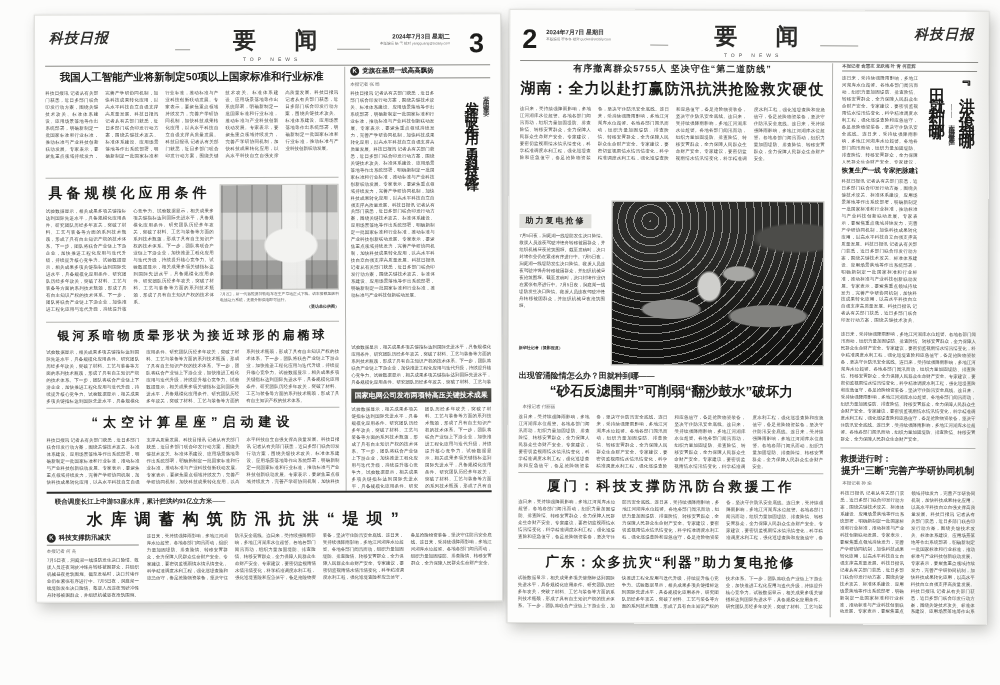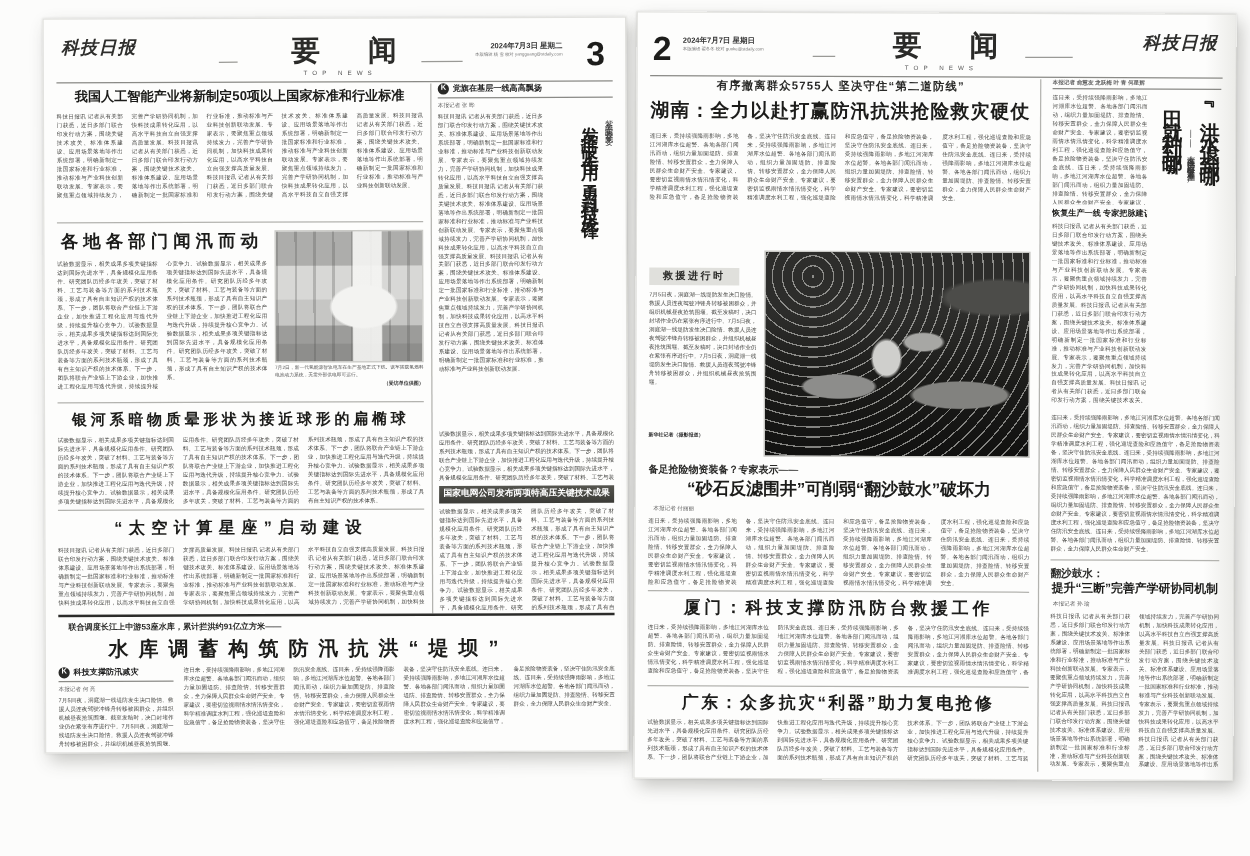--- a/index.html
+++ b/index.html
@@ -76,21 +76,21 @@
 
       <div class="abs" style="left:0;top:0;width:293px;height:424px;">
 
         <div class="abs" style="left:0;top:0;width:293px;height:108px;">
           <div class="headline" style="font-size:10.5px;margin-top:3px;">我国人工智能产业将新制定50项以上国家标准和行业标准</div>
           <div class="tiny cols5" style="height:82px;margin-top:6px;">科技日报讯 记者从有关部门获悉，近日多部门联合印发行动方案，围绕关键技术攻关、标准体系建设、应用场景落地等作出系统部署，明确新制定一批国家标准和行业标准，推动标准与产业科技创新联动发展。专家表示，要聚焦重点领域持续发力，完善产学研协同机制，加快科技成果转化应用，以高水平科技自立自强支撑高质量发展。科技日报讯 记者从有关部门获悉，近日多部门联合印发行动方案，围绕关键技术攻关、标准体系建设、应用场景落地等作出系统部署，明确新制定一批国家标准和行业标准，推动标准与产业科技创新联动发展。专家表示，要聚焦重点领域持续发力，完善产学研协同机制，加快科技成果转化应用，以高水平科技自立自强支撑高质量发展。科技日报讯 记者从有关部门获悉，近日多部门联合印发行动方案，围绕关键技术攻关、标准体系建设、应用场景落地等作出系统部署，明确新制定一批国家标准和行业标准，推动标准与产业科技创新联动发展。专家表示，要聚焦重点领域持续发力，完善产学研协同机制，加快科技成果转化应用，以高水平科技自立自强支撑高质量发展。科技日报讯 记者从有关部门获悉，近日多部门联合印发行动方案，围绕关键技术攻关、标准体系建设、应用场景落地等作出系统部署，明确新制定一批国家标准和行业标准，推动标准与产业科技创新联动发展。</div>
         </div>
 
         <div class="abs" style="left:0;top:110px;width:293px;height:142px;border-top:1px solid #b3b3af;">
           <div class="abs" style="left:0;top:6px;width:168px;height:132px;">
-            <div class="headline" style="font-size:14px;letter-spacing:4px;">各地各部门闻汛而动</div>
+            <div class="headline" style="font-size:14px;letter-spacing:4px;">具备规模化应用条件</div>
             <div class="tiny cols2" style="height:106px;margin-top:6px;">试验数据显示，相关成果多项关键指标达到国际先进水平，具备规模化应用条件。研究团队历经多年攻关，突破了材料、工艺与装备等方面的系列技术瓶颈，形成了具有自主知识产权的技术体系。下一步，团队将联合产业链上下游企业，加快推进工程化应用与迭代升级，持续提升核心竞争力。试验数据显示，相关成果多项关键指标达到国际先进水平，具备规模化应用条件。研究团队历经多年攻关，突破了材料、工艺与装备等方面的系列技术瓶颈，形成了具有自主知识产权的技术体系。下一步，团队将联合产业链上下游企业，加快推进工程化应用与迭代升级，持续提升核心竞争力。试验数据显示，相关成果多项关键指标达到国际先进水平，具备规模化应用条件。研究团队历经多年攻关，突破了材料、工艺与装备等方面的系列技术瓶颈，形成了具有自主知识产权的技术体系。下一步，团队将联合产业链上下游企业，加快推进工程化应用与迭代升级，持续提升核心竞争力。试验数据显示，相关成果多项关键指标达到国际先进水平，具备规模化应用条件。研究团队历经多年攻关，突破了材料、工艺与装备等方面的系列技术瓶颈，形成了具有自主知识产权的技术体系。</div>
           </div>
           <div class="abs" style="left:174px;top:6px;width:119px;height:132px;">
             <div class="photo photo-tram" style="width:117px;height:104px;"></div>
             <div class="caption" style="height:12px;margin-top:2px;">7月2日，新一代氢能源智轨电车在生产基地正式下线。该车搭载氢燃料电池动力系统，无需外部供电即可运行。</div>
             <div class="credit">（受访单位供图）</div>
           </div>
         </div>
 
         <div class="abs" style="left:0;top:254px;width:293px;height:84px;border-top:1px solid #b3b3af;">
@@ -162,28 +162,28 @@
       <div class="vrule" style="left:312px;top:0;height:554px;"></div>
 
       <div class="abs" style="left:0;top:0;width:305px;height:554px;">
 
         <div class="kicker" style="font-size:9px;text-align:center;letter-spacing:1px;">有序撤离群众5755人 坚决守住“第二道防线”</div>
         <div class="headline" style="font-size:15px;letter-spacing:1px;margin-top:4px;">湖南：全力以赴打赢防汛抗洪抢险救灾硬仗</div>
         <div class="abs tiny cols4" style="left:0;top:44px;width:305px;height:90px;">连日来，受持续强降雨影响，多地江河湖库水位超警。各地各部门闻汛而动，组织力量加固堤防、排查险情、转移安置群众，全力保障人民群众生命财产安全。专家建议，要密切监视雨情水情汛情变化，科学精准调度水利工程，强化巡堤查险和应急值守，备足抢险物资装备，坚决守住防汛安全底线。连日来，受持续强降雨影响，多地江河湖库水位超警。各地各部门闻汛而动，组织力量加固堤防、排查险情、转移安置群众，全力保障人民群众生命财产安全。专家建议，要密切监视雨情水情汛情变化，科学精准调度水利工程，强化巡堤查险和应急值守，备足抢险物资装备，坚决守住防汛安全底线。连日来，受持续强降雨影响，多地江河湖库水位超警。各地各部门闻汛而动，组织力量加固堤防、排查险情、转移安置群众，全力保障人民群众生命财产安全。专家建议，要密切监视雨情水情汛情变化，科学精准调度水利工程，强化巡堤查险和应急值守，备足抢险物资装备，坚决守住防汛安全底线。连日来，受持续强降雨影响，多地江河湖库水位超警。各地各部门闻汛而动，组织力量加固堤防、排查险情、转移安置群众，全力保障人民群众生命财产安全。</div>
 
         <div class="abs" style="left:0;top:138px;width:305px;height:165px;">
           <div class="abs" style="left:0;top:14px;width:86px;height:150px;">
-            <div class="rescuelabel" style="width:72px;height:14px;">救援进行时</div>
+            <div class="rescuelabel" style="width:72px;height:14px;">助力复电抢修</div>
             <div class="tiny" style="height:110px;margin-top:5px;">7月5日夜，洞庭湖一线堤防发生决口险情。救援人员连夜驾驶冲锋舟转移被困群众，并组织机械昼夜抢筑围堰。截至发稿时，决口封堵作业仍在紧张有序进行中。7月5日夜，洞庭湖一线堤防发生决口险情。救援人员连夜驾驶冲锋舟转移被困群众，并组织机械昼夜抢筑围堰。截至发稿时，决口封堵作业仍在紧张有序进行中。7月5日夜，洞庭湖一线堤防发生决口险情。救援人员连夜驾驶冲锋舟转移被困群众，并组织机械昼夜抢筑围堰。</div>
             <div class="credit" style="text-align:left;margin-top:2px;">新华社记者（摄影报道）</div>
           </div>
           <div class="abs photo photo-night" style="left:92px;top:0;width:211px;height:163px;"></div>
         </div>
 
-        <div class="kicker abs" style="left:0;top:308px;font-size:8px;">备足抢险物资装备？专家表示——</div>
+        <div class="kicker abs" style="left:0;top:308px;font-size:8px;">出现管涌险情怎么办？田就种到哪——</div>
         <div class="headline abs" style="left:0;top:320px;width:305px;font-size:13.5px;">“砂石反滤围井”可削弱“翻沙鼓水”破坏力</div>
         <div class="byline abs" style="left:4px;top:342px;">本报记者 付丽丽</div>
         <div class="abs tiny cols4" style="left:0;top:352px;width:305px;height:56px;">连日来，受持续强降雨影响，多地江河湖库水位超警。各地各部门闻汛而动，组织力量加固堤防、排查险情、转移安置群众，全力保障人民群众生命财产安全。专家建议，要密切监视雨情水情汛情变化，科学精准调度水利工程，强化巡堤查险和应急值守，备足抢险物资装备，坚决守住防汛安全底线。连日来，受持续强降雨影响，多地江河湖库水位超警。各地各部门闻汛而动，组织力量加固堤防、排查险情、转移安置群众，全力保障人民群众生命财产安全。专家建议，要密切监视雨情水情汛情变化，科学精准调度水利工程，强化巡堤查险和应急值守，备足抢险物资装备，坚决守住防汛安全底线。连日来，受持续强降雨影响，多地江河湖库水位超警。各地各部门闻汛而动，组织力量加固堤防、排查险情、转移安置群众，全力保障人民群众生命财产安全。专家建议，要密切监视雨情水情汛情变化，科学精准调度水利工程，强化巡堤查险和应急值守，备足抢险物资装备，坚决守住防汛安全底线。连日来，受持续强降雨影响，多地江河湖库水位超警。各地各部门闻汛而动，组织力量加固堤防、排查险情、转移安置群众，全力保障人民群众生命财产安全。</div>
 
         <div class="abs hairline" style="left:0;top:410px;width:305px;"></div>
         <div class="headline abs" style="left:0;top:415px;width:305px;font-size:13.5px;letter-spacing:3px;">厦门：科技支撑防汛防台救援工作</div>
         <div class="abs tiny cols3" style="left:0;top:437px;width:305px;height:46px;">连日来，受持续强降雨影响，多地江河湖库水位超警。各地各部门闻汛而动，组织力量加固堤防、排查险情、转移安置群众，全力保障人民群众生命财产安全。专家建议，要密切监视雨情水情汛情变化，科学精准调度水利工程，强化巡堤查险和应急值守，备足抢险物资装备，坚决守住防汛安全底线。连日来，受持续强降雨影响，多地江河湖库水位超警。各地各部门闻汛而动，组织力量加固堤防、排查险情、转移安置群众，全力保障人民群众生命财产安全。专家建议，要密切监视雨情水情汛情变化，科学精准调度水利工程，强化巡堤查险和应急值守，备足抢险物资装备，坚决守住防汛安全底线。连日来，受持续强降雨影响，多地江河湖库水位超警。各地各部门闻汛而动，组织力量加固堤防、排查险情、转移安置群众，全力保障人民群众生命财产安全。专家建议，要密切监视雨情水情汛情变化，科学精准调度水利工程，强化巡堤查险和应急值守，备足抢险物资装备，坚决守住防汛安全底线。连日来，受持续强降雨影响，多地江河湖库水位超警。各地各部门闻汛而动，组织力量加固堤防、排查险情、转移安置群众，全力保障人民群众生命财产安全。</div>
 
         <div class="abs hairline" style="left:0;top:486px;width:305px;"></div>
         <div class="headline abs" style="left:0;top:491px;width:305px;font-size:13.5px;letter-spacing:2px;">广东：众多抗灾“利器”助力复电抢修</div>
@@ -202,20 +202,20 @@
           <div class="abs vertblock" style="right:0;top:0;height:252px;">
             <div style="font-size:16px;font-weight:bold;letter-spacing:9px;color:#1c1c1a;">『洪水退到哪，</div>
             <div style="font-size:6.5px;color:#333;padding-top:28px;letter-spacing:1px;">——南方多地洪涝过后科学恢复农业生产</div>
             <div style="font-size:16px;font-weight:bold;letter-spacing:9px;color:#1c1c1a;">田就种到哪』</div>
           </div>
         </div>
 
         <div class="abs tiny" style="left:0;top:268px;width:135px;height:112px;">连日来，受持续强降雨影响，多地江河湖库水位超警。各地各部门闻汛而动，组织力量加固堤防、排查险情、转移安置群众，全力保障人民群众生命财产安全。专家建议，要密切监视雨情水情汛情变化，科学精准调度水利工程，强化巡堤查险和应急值守，备足抢险物资装备，坚决守住防汛安全底线。连日来，受持续强降雨影响，多地江河湖库水位超警。各地各部门闻汛而动，组织力量加固堤防、排查险情、转移安置群众，全力保障人民群众生命财产安全。专家建议，要密切监视雨情水情汛情变化，科学精准调度水利工程，强化巡堤查险和应急值守，备足抢险物资装备，坚决守住防汛安全底线。连日来，受持续强降雨影响，多地江河湖库水位超警。各地各部门闻汛而动，组织力量加固堤防、排查险情、转移安置群众，全力保障人民群众生命财产安全。专家建议，要密切监视雨情水情汛情变化，科学精准调度水利工程，强化巡堤查险和应急值守，备足抢险物资装备，坚决守住防汛安全底线。连日来，受持续强降雨影响，多地江河湖库水位超警。各地各部门闻汛而动，组织力量加固堤防、排查险情、转移安置群众，全力保障人民群众生命财产安全。</div>
 
         <div class="abs hairline" style="left:0;top:384px;width:135px;"></div>
-        <div class="kicker abs" style="left:0;top:390px;font-size:8.5px;">翻沙鼓水：</div>
+        <div class="kicker abs" style="left:0;top:390px;font-size:8.5px;">救援进行时：</div>
         <div class="headline abs" style="left:0;top:401px;width:135px;font-size:9.5px;">提升“三断”完善产学研协同机制</div>
         <div class="byline abs" style="left:2px;top:417px;">本报记者 孙 瑜</div>
         <div class="abs tiny cols2" style="left:0;top:427px;width:135px;height:127px;">科技日报讯 记者从有关部门获悉，近日多部门联合印发行动方案，围绕关键技术攻关、标准体系建设、应用场景落地等作出系统部署，明确新制定一批国家标准和行业标准，推动标准与产业科技创新联动发展。专家表示，要聚焦重点领域持续发力，完善产学研协同机制，加快科技成果转化应用，以高水平科技自立自强支撑高质量发展。科技日报讯 记者从有关部门获悉，近日多部门联合印发行动方案，围绕关键技术攻关、标准体系建设、应用场景落地等作出系统部署，明确新制定一批国家标准和行业标准，推动标准与产业科技创新联动发展。专家表示，要聚焦重点领域持续发力，完善产学研协同机制，加快科技成果转化应用，以高水平科技自立自强支撑高质量发展。科技日报讯 记者从有关部门获悉，近日多部门联合印发行动方案，围绕关键技术攻关、标准体系建设、应用场景落地等作出系统部署，明确新制定一批国家标准和行业标准，推动标准与产业科技创新联动发展。专家表示，要聚焦重点领域持续发力，完善产学研协同机制，加快科技成果转化应用，以高水平科技自立自强支撑高质量发展。科技日报讯 记者从有关部门获悉，近日多部门联合印发行动方案，围绕关键技术攻关、标准体系建设、应用场景落地等作出系统部署，明确新制定一批国家标准和行业标准，推动标准与产业科技创新联动发展。</div>
       </div>
     </div>
   </div>
 </div>
 
 </body></html>

